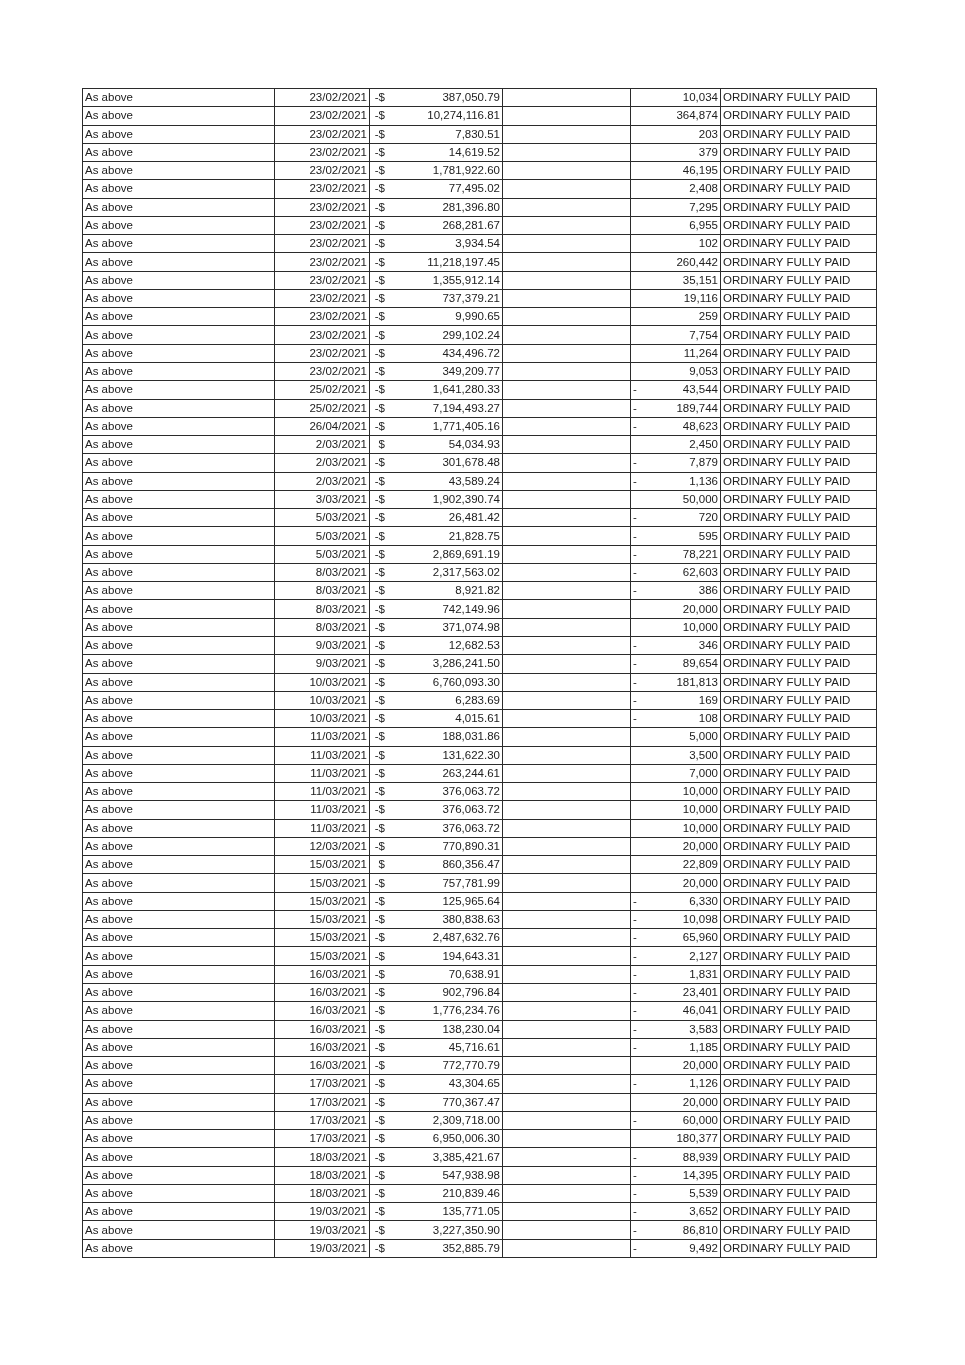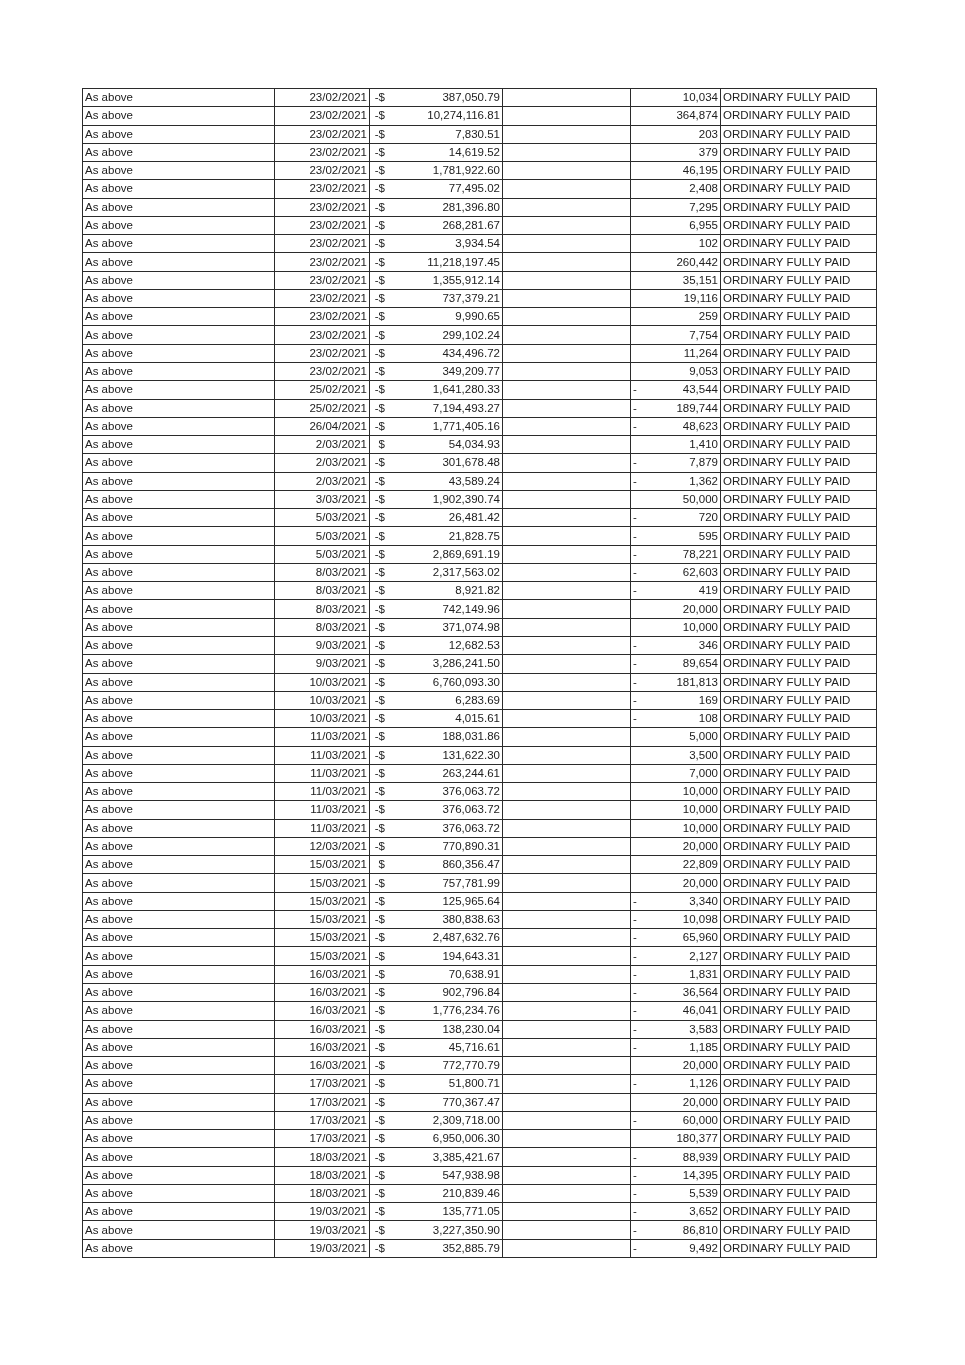--- a/index.html
+++ b/index.html
@@ -418,21 +418,21 @@
           <td class="c-amount">
             <span class="cellflex">
               <span class="cur">$</span>
               <span>54,034.93</span>
             </span>
           </td>
           <td class="c-empty"></td>
           <td class="c-qty">
             <span class="cellflex">
               <span></span>
-              <span>1,410</span>
+              <span>2,450</span>
             </span>
           </td>
           <td class="c-class">ORDINARY FULLY PAID</td>
         </tr>
         <tr>
           <td class="c-holder">As above</td>
           <td class="c-date">2/03/2021</td>
           <td class="c-amount">
             <span class="cellflex">
               <span class="cur">-$</span>
@@ -454,21 +454,21 @@
           <td class="c-amount">
             <span class="cellflex">
               <span class="cur">-$</span>
               <span>43,589.24</span>
             </span>
           </td>
           <td class="c-empty"></td>
           <td class="c-qty">
             <span class="cellflex">
               <span>-</span>
-              <span>1,362</span>
+              <span>1,136</span>
             </span>
           </td>
           <td class="c-class">ORDINARY FULLY PAID</td>
         </tr>
         <tr>
           <td class="c-holder">As above</td>
           <td class="c-date">3/03/2021</td>
           <td class="c-amount">
             <span class="cellflex">
               <span class="cur">-$</span>
@@ -562,21 +562,21 @@
           <td class="c-amount">
             <span class="cellflex">
               <span class="cur">-$</span>
               <span>8,921.82</span>
             </span>
           </td>
           <td class="c-empty"></td>
           <td class="c-qty">
             <span class="cellflex">
               <span>-</span>
-              <span>419</span>
+              <span>386</span>
             </span>
           </td>
           <td class="c-class">ORDINARY FULLY PAID</td>
         </tr>
         <tr>
           <td class="c-holder">As above</td>
           <td class="c-date">8/03/2021</td>
           <td class="c-amount">
             <span class="cellflex">
               <span class="cur">-$</span>
@@ -868,21 +868,21 @@
           <td class="c-amount">
             <span class="cellflex">
               <span class="cur">-$</span>
               <span>125,965.64</span>
             </span>
           </td>
           <td class="c-empty"></td>
           <td class="c-qty">
             <span class="cellflex">
               <span>-</span>
-              <span>3,340</span>
+              <span>6,330</span>
             </span>
           </td>
           <td class="c-class">ORDINARY FULLY PAID</td>
         </tr>
         <tr>
           <td class="c-holder">As above</td>
           <td class="c-date">15/03/2021</td>
           <td class="c-amount">
             <span class="cellflex">
               <span class="cur">-$</span>
@@ -958,21 +958,21 @@
           <td class="c-amount">
             <span class="cellflex">
               <span class="cur">-$</span>
               <span>902,796.84</span>
             </span>
           </td>
           <td class="c-empty"></td>
           <td class="c-qty">
             <span class="cellflex">
               <span>-</span>
-              <span>36,564</span>
+              <span>23,401</span>
             </span>
           </td>
           <td class="c-class">ORDINARY FULLY PAID</td>
         </tr>
         <tr>
           <td class="c-holder">As above</td>
           <td class="c-date">16/03/2021</td>
           <td class="c-amount">
             <span class="cellflex">
               <span class="cur">-$</span>
@@ -1041,21 +1041,21 @@
             </span>
           </td>
           <td class="c-class">ORDINARY FULLY PAID</td>
         </tr>
         <tr>
           <td class="c-holder">As above</td>
           <td class="c-date">17/03/2021</td>
           <td class="c-amount">
             <span class="cellflex">
               <span class="cur">-$</span>
-              <span>51,800.71</span>
+              <span>43,304.65</span>
             </span>
           </td>
           <td class="c-empty"></td>
           <td class="c-qty">
             <span class="cellflex">
               <span>-</span>
               <span>1,126</span>
             </span>
           </td>
           <td class="c-class">ORDINARY FULLY PAID</td>

